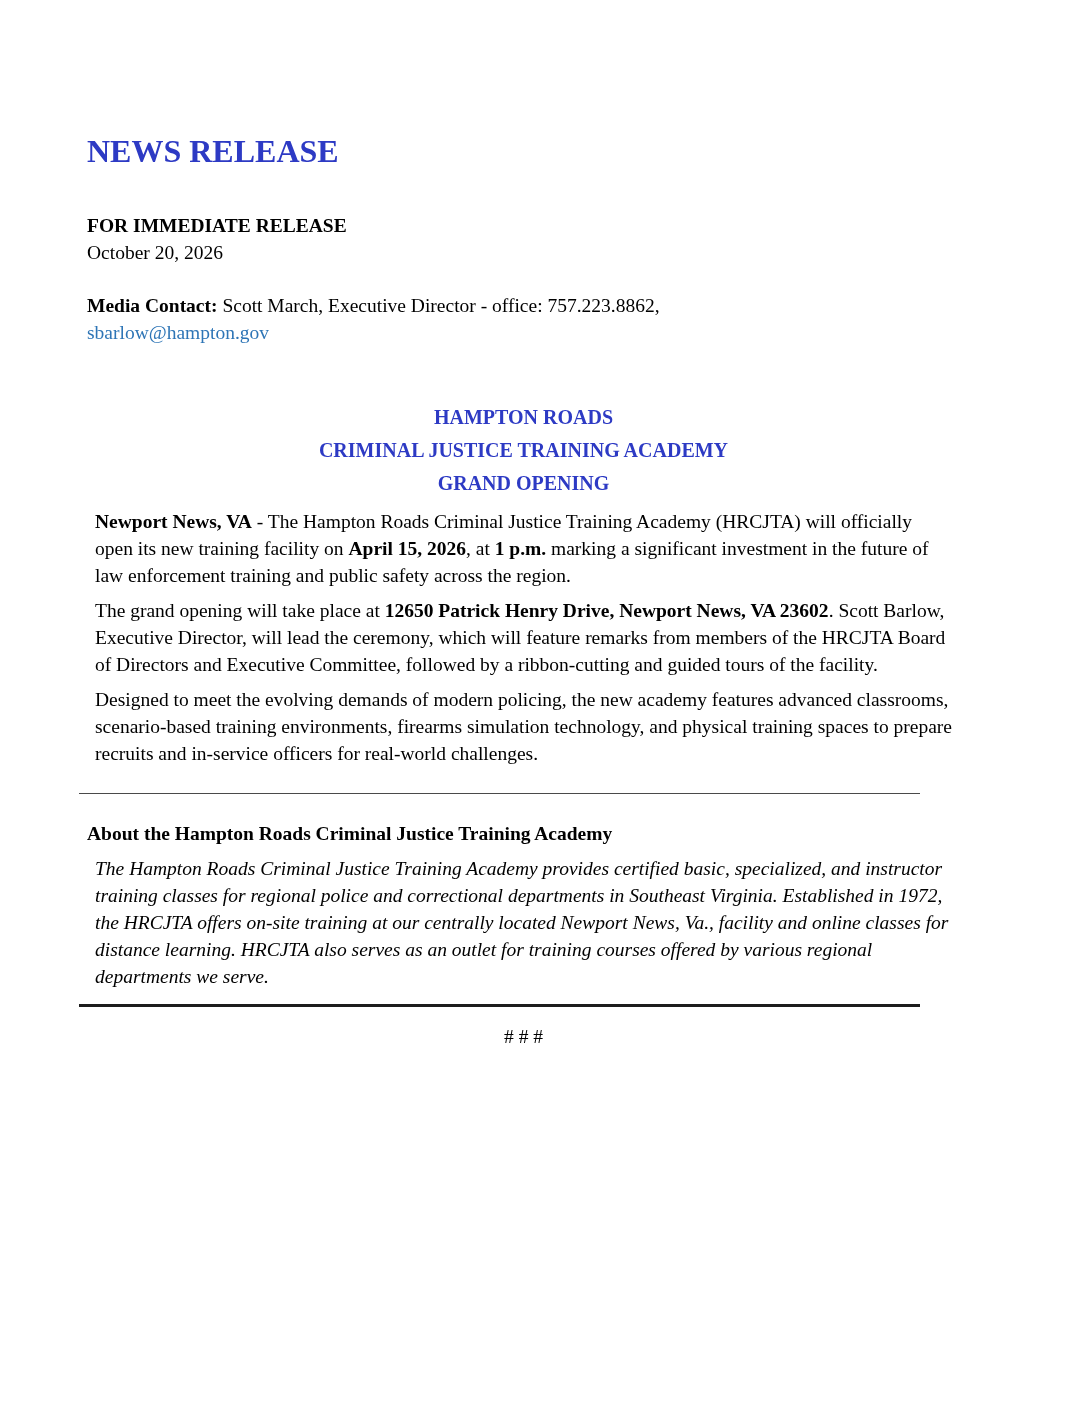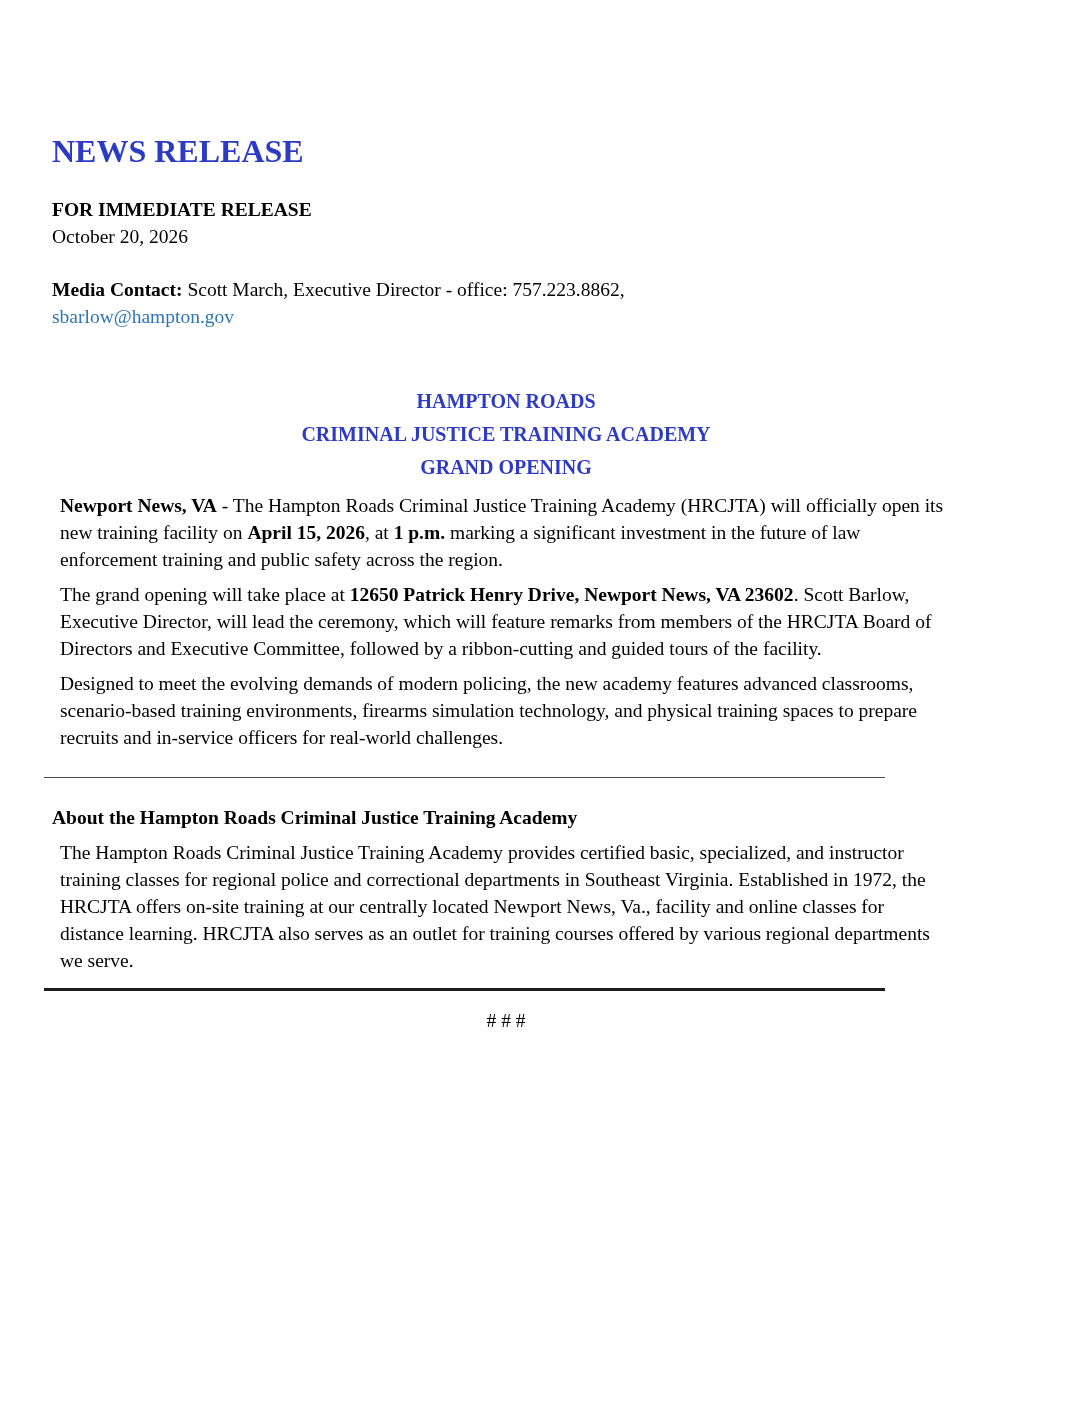--- a/index.html
+++ b/index.html
@@ -5,43 +5,43 @@
   :root{
     --heading-blue:#2d3ac4;
     --link-blue:#2e75b6;
   }
   html,body{margin:0;padding:0;}
   body{
     width:1088px;height:1408px;background:#ffffff;color:#000;
     font-family:"Liberation Serif","DejaVu Serif",serif;
     font-size:19.5px;line-height:27px;
   }
-  .page{box-sizing:border-box;width:1088px;height:1088px;padding:133px 128px 0 52px;overflow:hidden;}
+  .page{box-sizing:border-box;width:1088px;height:1088px;padding:133px 128px 0 87px;overflow:hidden;}
   .b{font-weight:bold;text-align:center;}
   .title{
     font-size:32px;line-height:36px;font-weight:bold;color:var(--heading-blue);
     margin:0;
   }
-  .release-block{margin-top:27px;}
+  .release-block{margin-top:43px;}
   .release-label{font-weight:bold;}
   .contact-block{margin-top:26px;}
   .headline{
     margin-top:55px;text-align:center;color:var(--heading-blue);
     font-weight:bold;font-size:20px;line-height:33px;
   }
   p.body-p{margin:8px;}
   .p1{margin-top:27px;}
   .p2{margin-top:22px;}
   .p3{margin-top:18px;}
   .rule-thin{
     border:none;border-top:1px solid #4a4a4a;height:0;
     margin:26px 0 0 -8px;width:841px;
   }
   .about-heading{margin-top:26px;font-weight:bold;}
-  .about-p{margin-top:24px;}
+  .about-p{margin-top:24px;font-style:italic;}
   .info-line{margin-top:24px;}
   .rule-thick{
     border:none;height:3px;background:#1c1c1c;
     margin:14px 0 0 -8px;width:841px;
   }
   .members-p{margin-top:26px;}
   .end-mark{margin-top:16px;text-align:center;}
   a.link{color:var(--link-blue);text-decoration:none;cursor:pointer;}
   a.link.u{text-decoration:underline;}
 </style>

